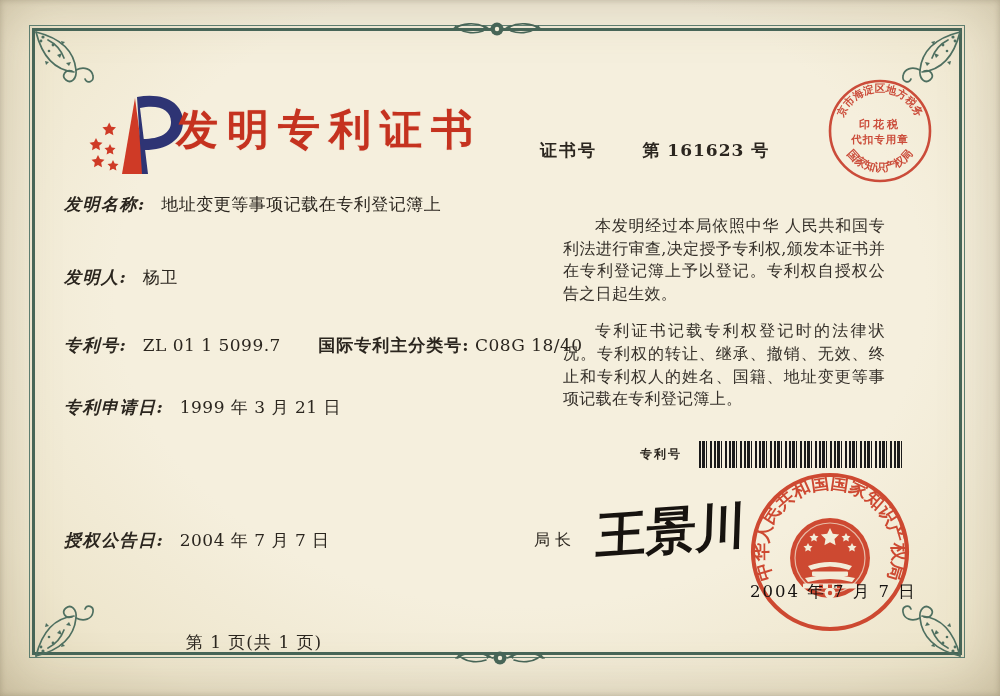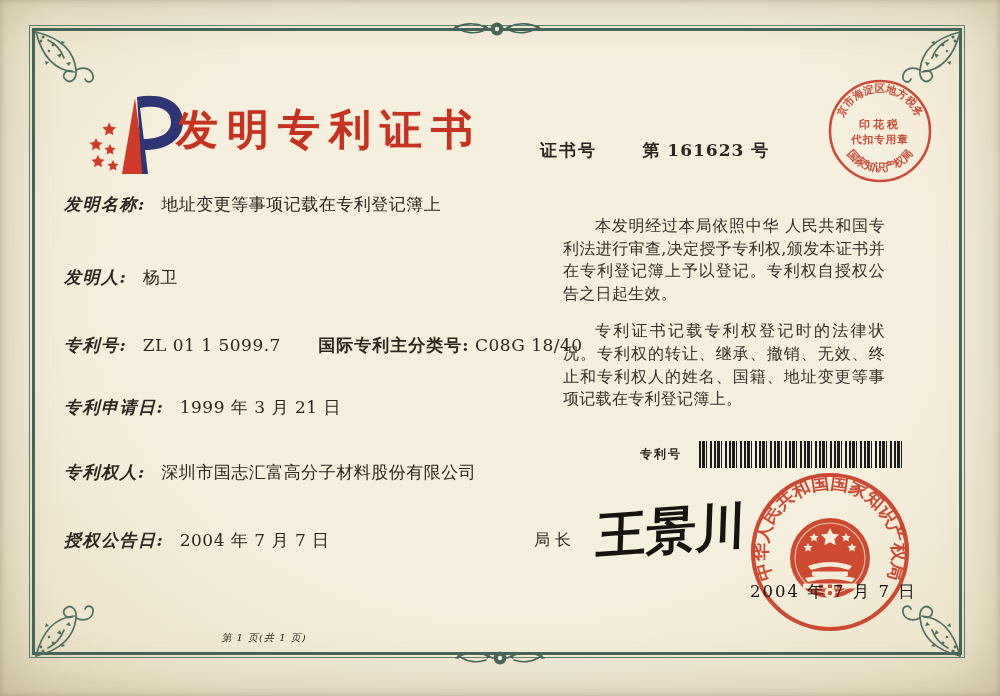--- a/index.html
+++ b/index.html
@@ -74,22 +74,22 @@
   }
   .sign-date{
     position:absolute;left:750px;top:581px;z-index:5;
     font-size:16.5px;color:#141210;letter-spacing:2px;white-space:nowrap;font-weight:500;
   }
   
   .seal-tax{position:absolute;left:825px;top:76px;width:110px;height:110px;opacity:.93;}
   .seal-office{position:absolute;left:748px;top:470px;width:164px;height:164px;opacity:.95;z-index:4;}
   
   .footer-page{
-    position:absolute;left:164px;top:631px;width:200px;text-align:center;
-    font-size:10px;color:#2b261f;letter-spacing:1px;font-style:italic;
+    position:absolute;left:154px;top:631px;width:200px;text-align:center;
+    font-size:17px;color:#2b261f;letter-spacing:1px;
   }
 </style>
 </head>
 <body>
 
 <div class="page">
 
   <div class="frame"></div>
 
   <svg class="corner tl" viewBox="0 0 70 70">
@@ -244,24 +244,20 @@
   </div>
   <div class="field f3">
     <span class="lbl">专利号:</span>
     <span class="val">ZL 01 1 5099.7</span>
     <span class="lbl2">国际专利主分类号:</span>
     <span class="val">C08G 18/40</span>
   </div>
   <div class="field f4">
     <span class="lbl">专利申请日:</span>
     <span class="val">1999 年 3 月 21 日</span>
-  </div>
-  <div class="field f5">
-    <span class="lbl">专利权人:</span>
-    <span class="val">深圳市国志汇富高分子材料股份有限公司</span>
   </div>
   <div class="field f6">
     <span class="lbl">授权公告日:</span>
     <span class="val">2004 年 7 月 7 日</span>
   </div>
 
   <div class="body-text">
     <p>本发明经过本局依照中华 人民共和国专利法进行审查,决定授予专利权,颁发本证书并在专利登记簿上予以登记。专利权自授权公告之日起生效。</p>
     <p>专利证书记载专利权登记时的法律状况。专利权的转让、继承、撤销、无效、终止和专利权人的姓名、国籍、地址变更等事项记载在专利登记簿上。</p>
   </div>

